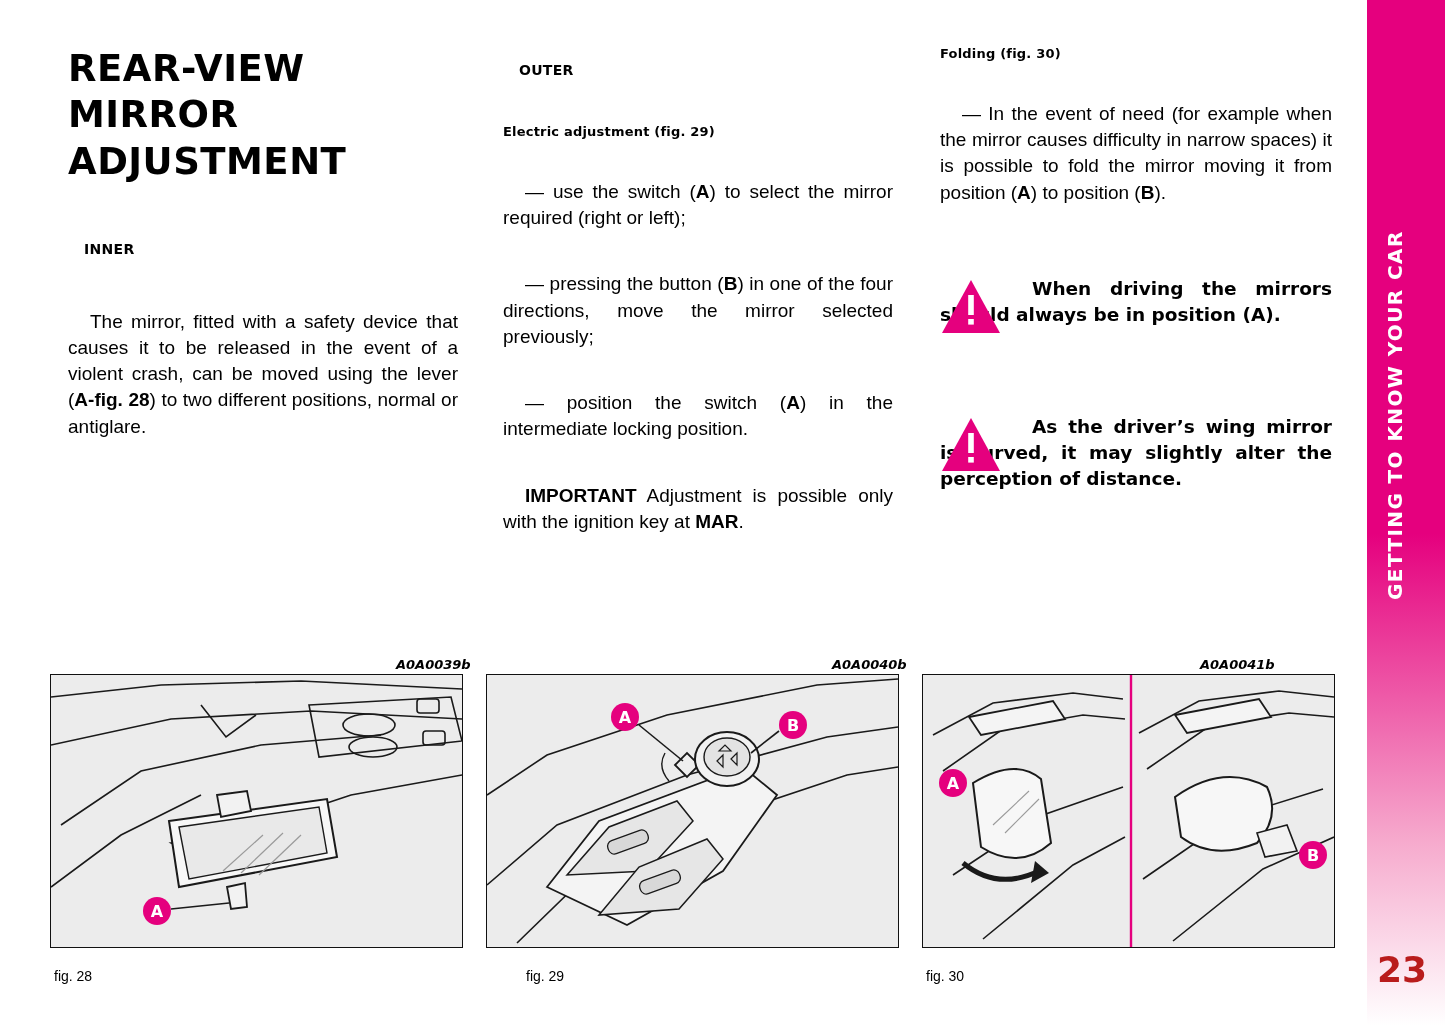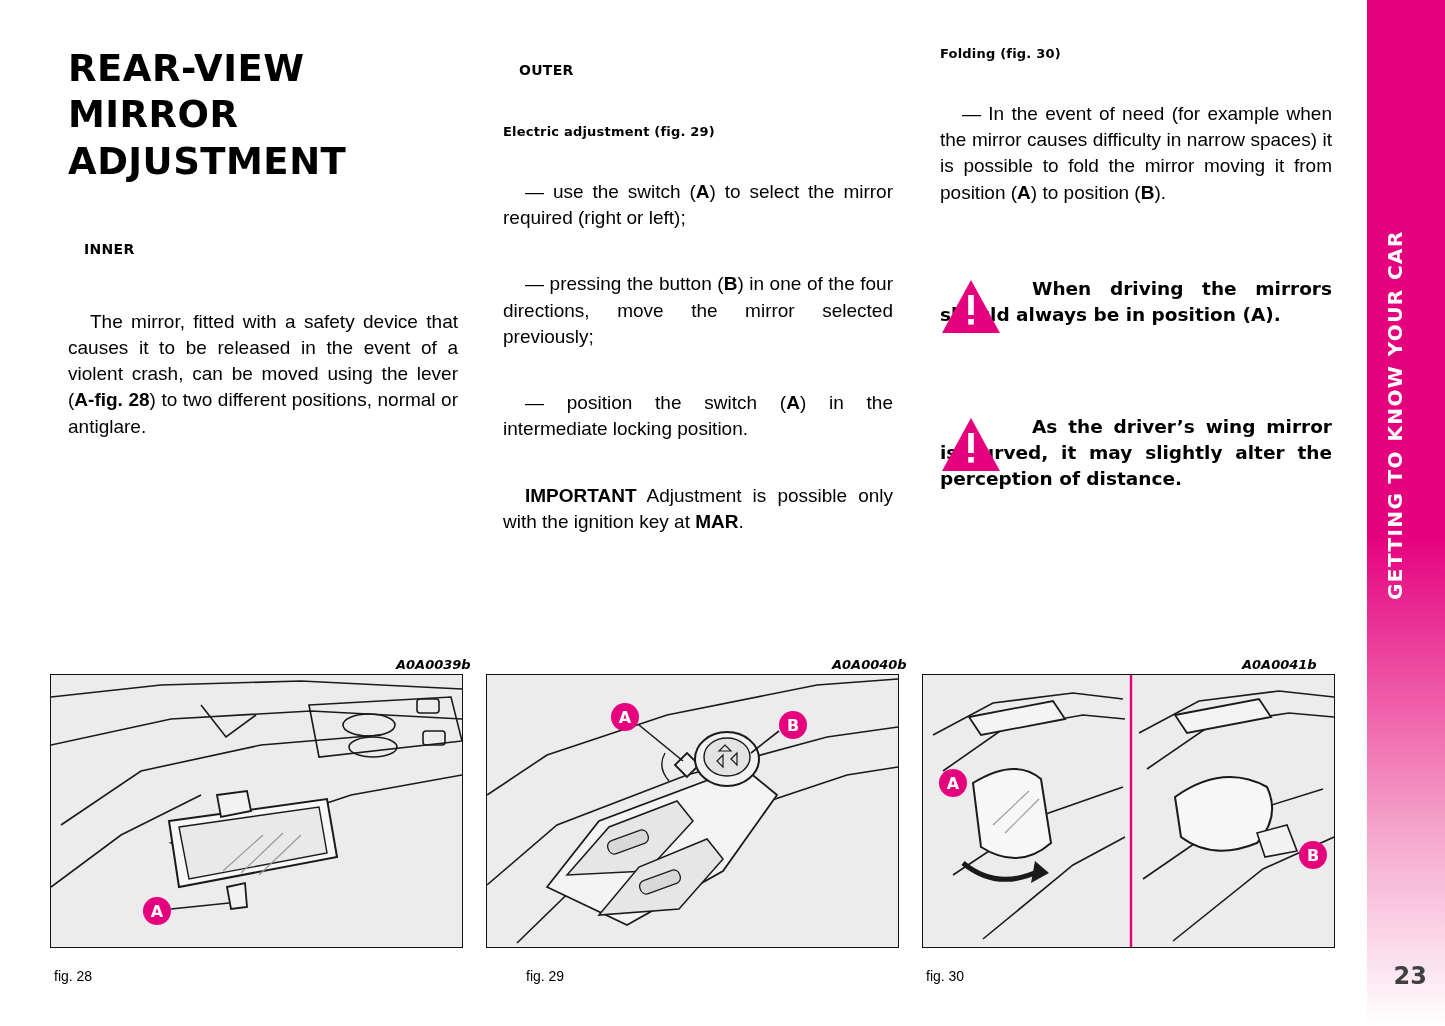--- a/index.html
+++ b/index.html
@@ -44,23 +44,23 @@
     writing-mode: vertical-rl;
     text-orientation: mixed;
     transform: rotate(180deg);
     white-space: nowrap;
     font-family: "DejaVu Sans", sans-serif;
   }
   .page-number {
     position: absolute;
     right: 18px;
     bottom: 36px;
-    font-size: 24px;
-    font-weight: bold;
-    color: #404040;
+    font-size: 36px;
+    font-weight: bold;
+    color: #b91c1c;
     font-family: "DejaVu Sans", sans-serif;
   }
 
   
   .col {
     position: absolute;
     top: 46px;
   }
   .col1 { left: 68px; width: 390px; }
   .col2 { left: 503px; width: 390px; }
@@ -143,21 +143,21 @@
     position: absolute;
     font-family: "DejaVu Sans", sans-serif;
     font-size: 13px;
     font-weight: bold;
     color: #000;
     bottom: 354px;
     font-style: italic;
   }
   .figcode1 { left: 396px; }
   .figcode2 { left: 832px; }
-  .figcode3 { left: 1242px; }
+  .figcode3 { left: 1200px; }
 
   .figcap {
     position: absolute;
     bottom: 42px;
     font-size: 14px;
     font-family: "Liberation Sans", sans-serif;
     color: #000;
   }
   .figcap1 { left: 54px; }
   .figcap2 { left: 490px; margin-left: 36px; }

